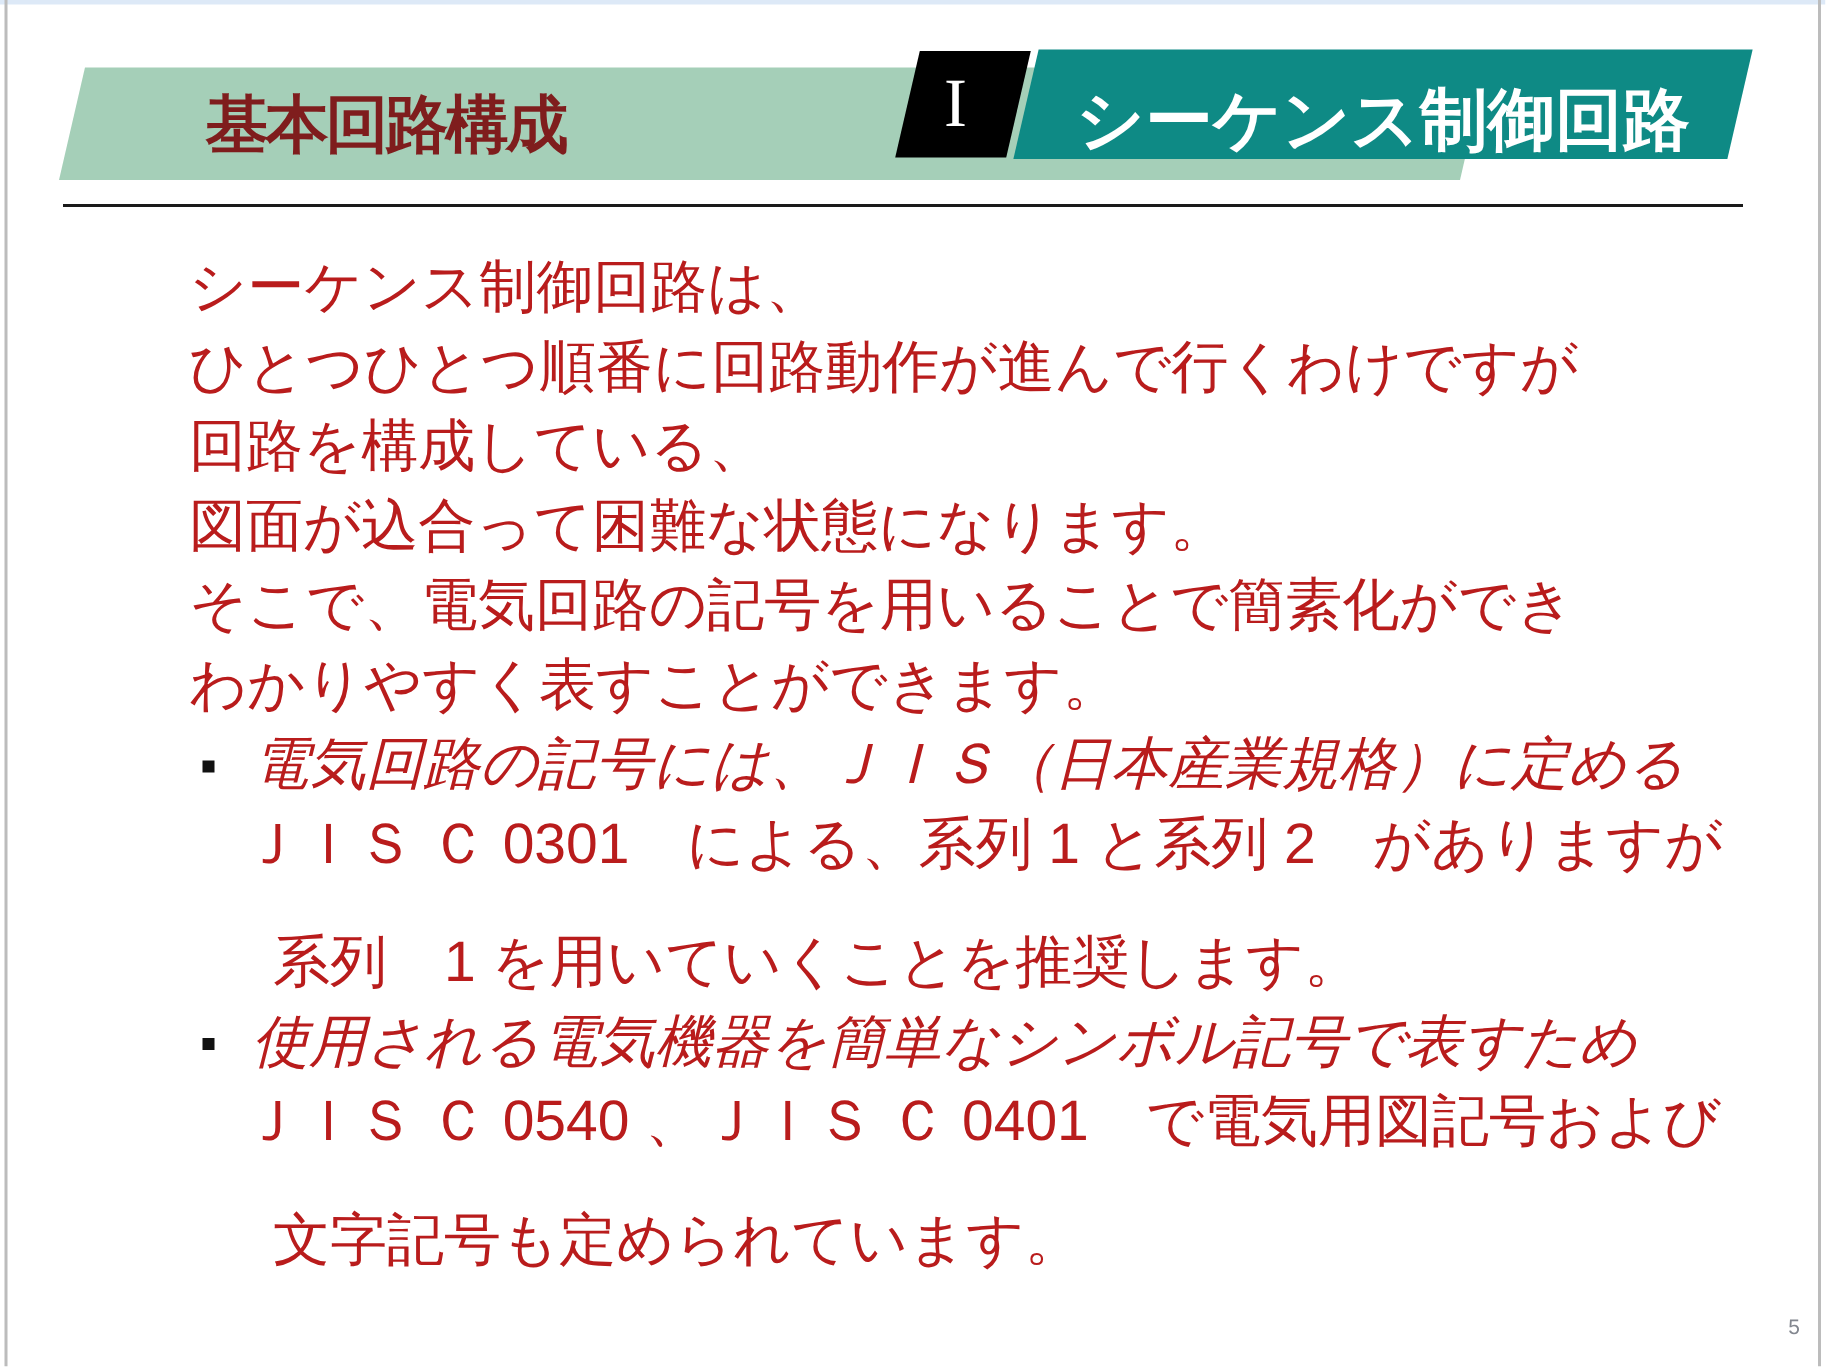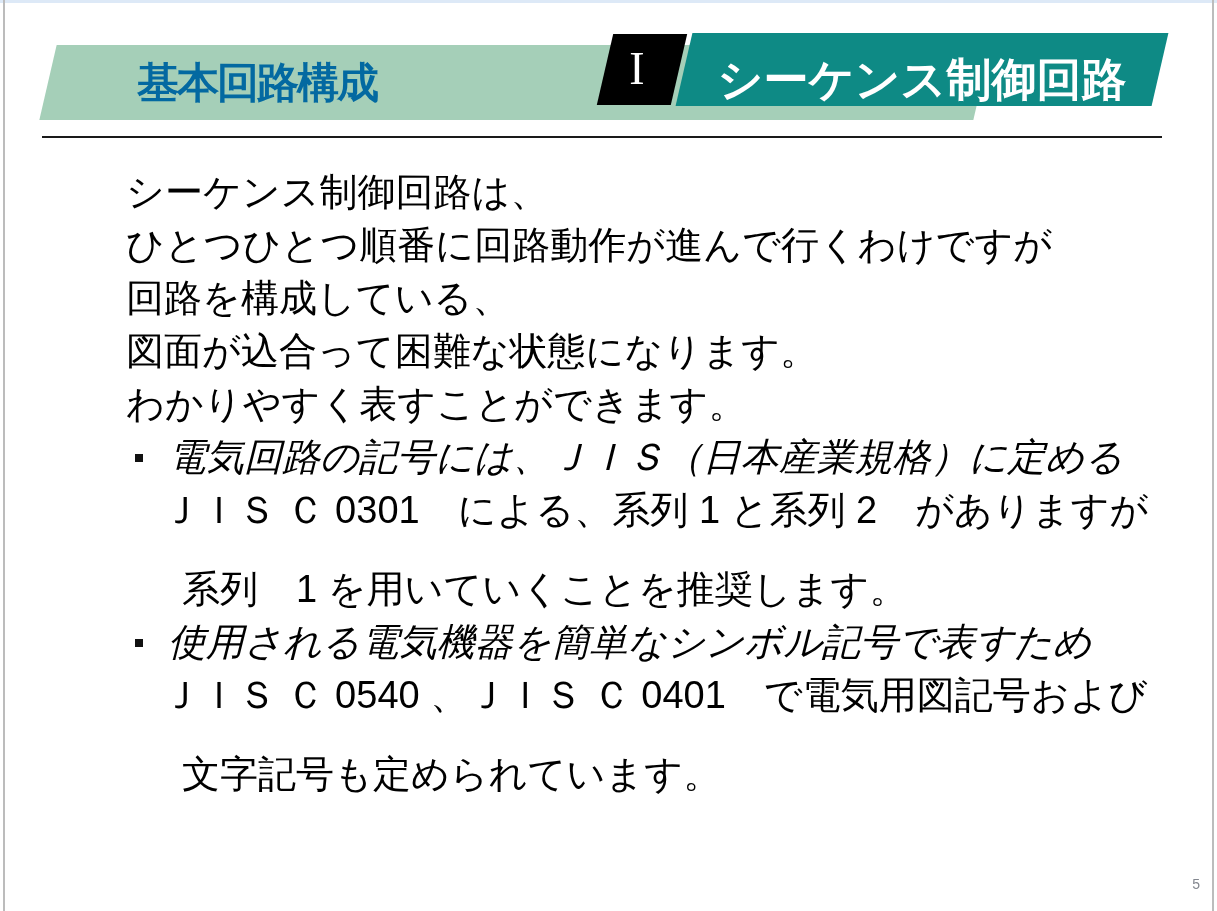--- a/index.html
+++ b/index.html
@@ -29,21 +29,21 @@
     background: #0e8a85; transform: skewX(-13deg);
   }
   .band-black {
     position: absolute; left: 605px; top: 34px; width: 74px; height: 71px;
     background: #000000; transform: skewX(-13deg);
   }
 
   
   .title-left {
     position: absolute; left: 137px; top: 45px; height: 75px; line-height: 75px;
-    color: #0369a1; font-size: 42px; font-weight: bold; letter-spacing: -2px;
+    color: #7f1d1d; font-size: 42px; font-weight: bold; letter-spacing: -2px;
     white-space: nowrap;
   }
   .section-num {
     position: absolute; left: 607px; top: 34px; width: 60px; height: 71px; line-height: 69px;
     text-align: center; color: #ffffff; font-size: 46px;
     font-family: "Liberation Serif", "DejaVu Serif", serif;
     white-space: nowrap;
   }
   .title-right {
     position: absolute; left: 684px; top: 43px; width: 476px; height: 73px; line-height: 73px;
@@ -52,21 +52,21 @@
   }
 
   .header-rule {
     position: absolute; left: 42px; top: 136px; width: 1120px; height: 2px;
     background: #1a1a1a;
   }
 
   
   .body-text {
     position: absolute; left: 126px; top: 166px; width: 1060px;
-    color: #000000; font-size: 38px;
+    color: #b91c1c; font-size: 38px;
   }
   .line {
     position: relative;
     height: 53px; line-height: 53px;
     white-space: nowrap;
   }
   .line.para  { padding-left: 0; }
   .line.bullet { padding-left: 42px; font-style: italic; }
   .line.cont  { padding-left: 36px; }
   .line.cont2 { padding-left: 56px; margin-top: 26px; }
@@ -98,20 +98,21 @@
   <div class="section-num">I</div>
   <div class="title-right">シーケンス制御回路</div>
 
   <div class="header-rule"></div>
 
   <div class="body-text">
     <div class="line para">シーケンス制御回路は、</div>
     <div class="line para">ひとつひとつ順番に回路動作が進んで行くわけですが</div>
     <div class="line para">回路を構成している、</div>
     <div class="line para">図面が込合って困難な状態になります。</div>
+    <div class="line para">そこで、電気回路の記号を用いることで簡素化ができ</div>
     <div class="line para">わかりやすく表すことができます。</div>
     <div class="line bullet">
       <span class="bullet-dot"></span><span>電気回路の記号には、ＪＩＳ（日本産業規格）に定める</span>
     </div>
     <div class="line cont">ＪＩＳ Ｃ 0301　による、系列 1 と系列 2　がありますが</div>
     <div class="line cont2">系列　1 を用いていくことを推奨します。</div>
     <div class="line bullet">
       <span class="bullet-dot"></span><span>使用される電気機器を簡単なシンボル記号で表すため</span>
     </div>
     <div class="line cont">ＪＩＳ Ｃ 0540 、ＪＩＳ Ｃ 0401　で電気用図記号および</div>

